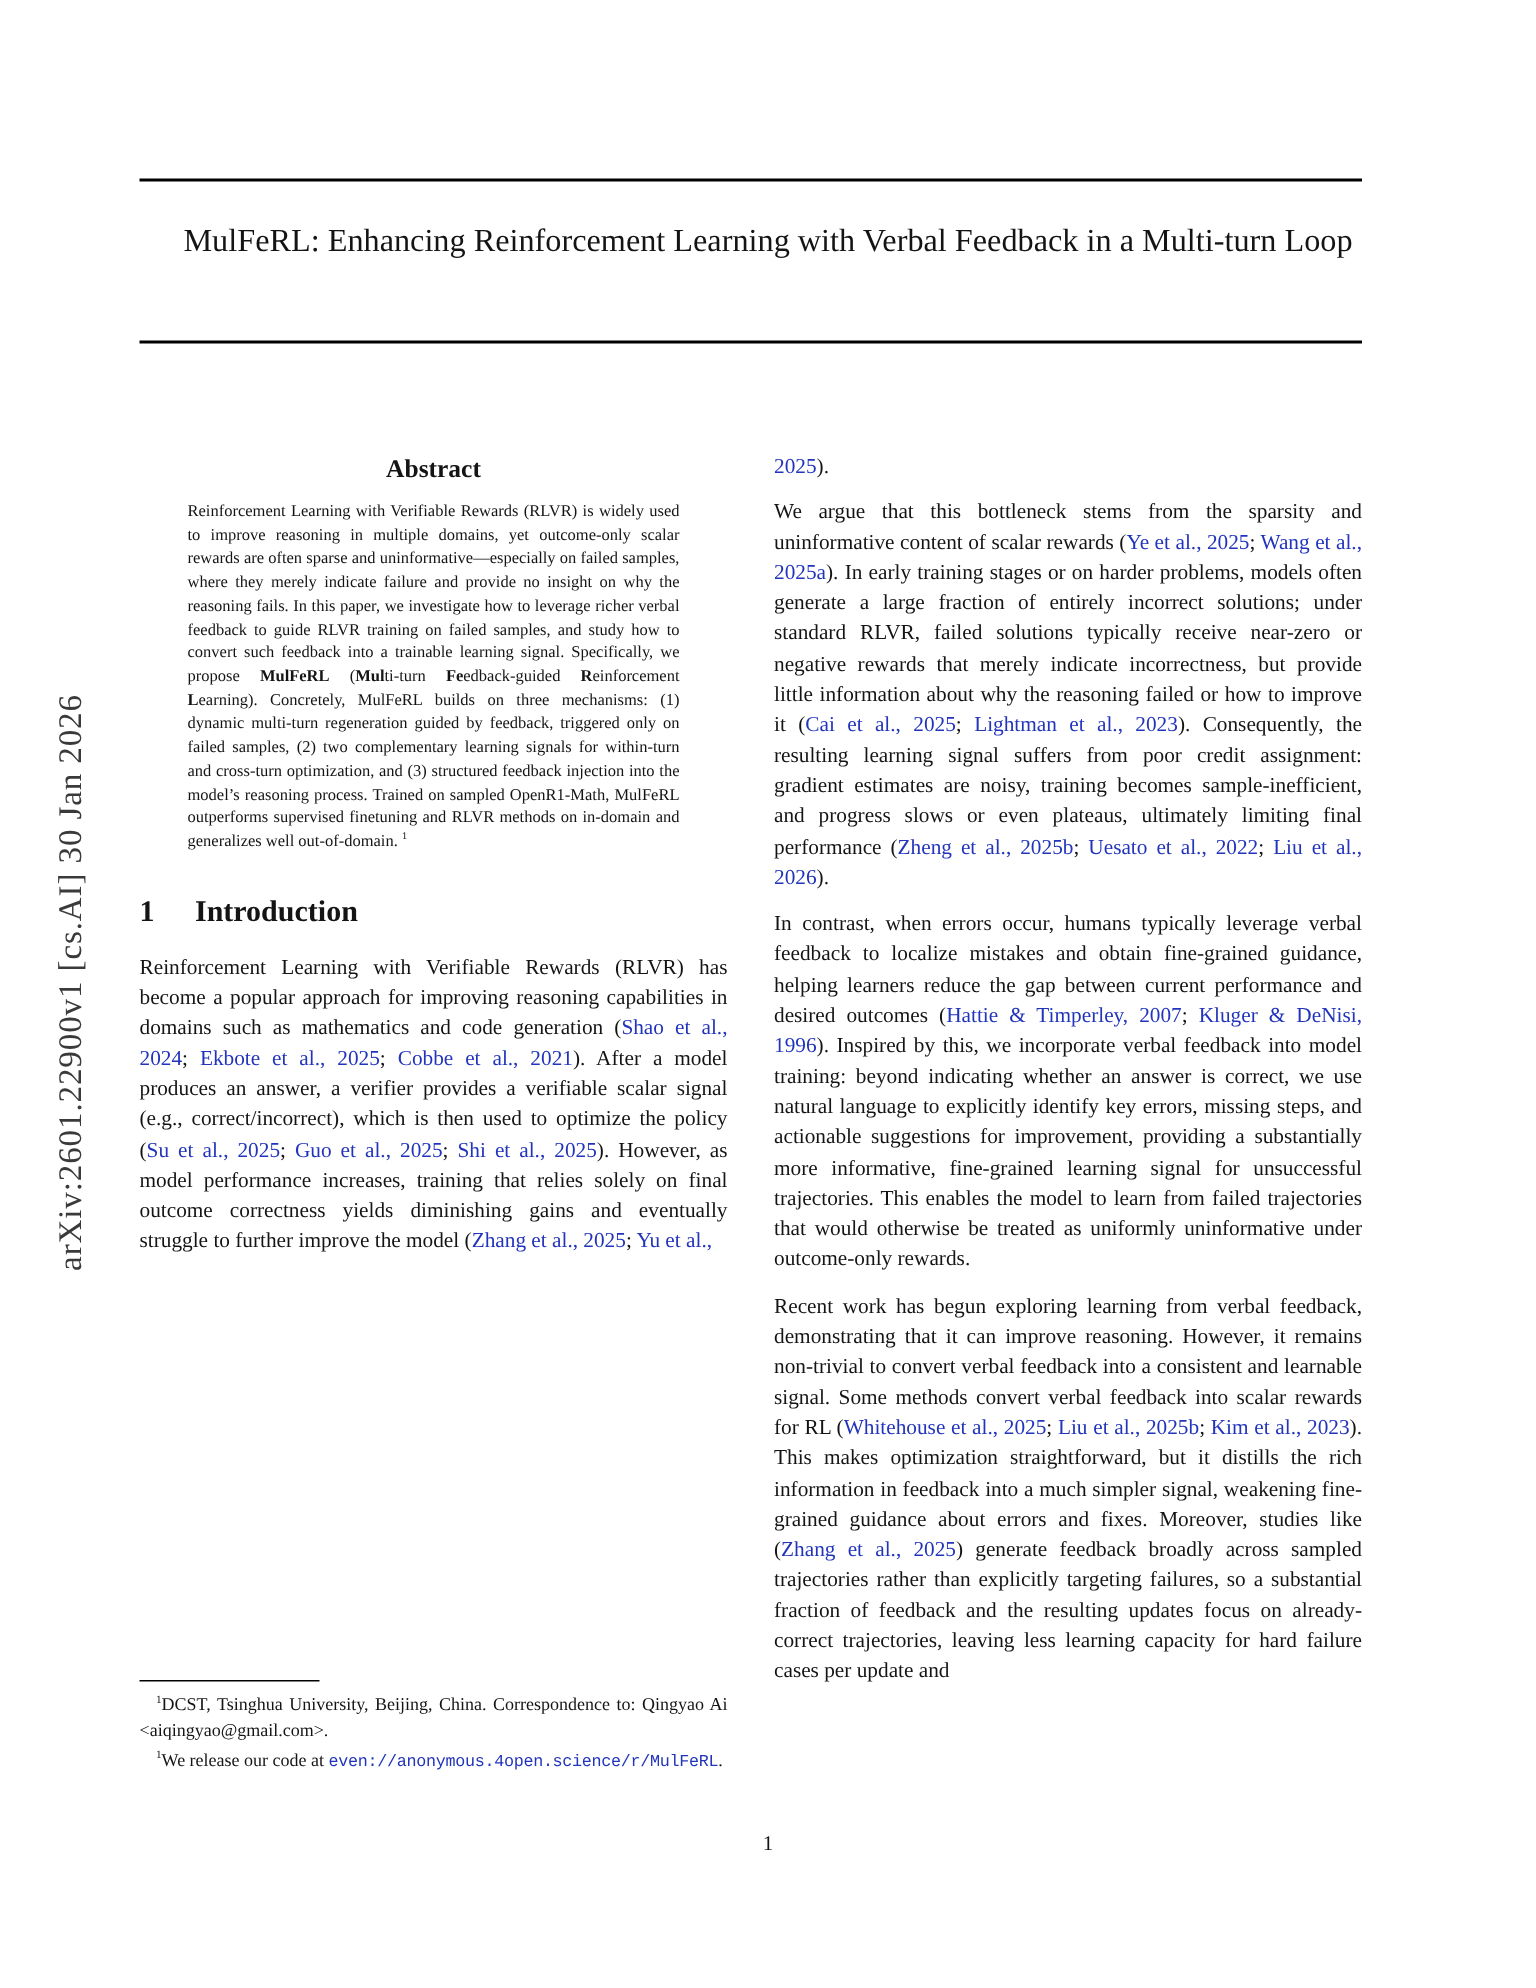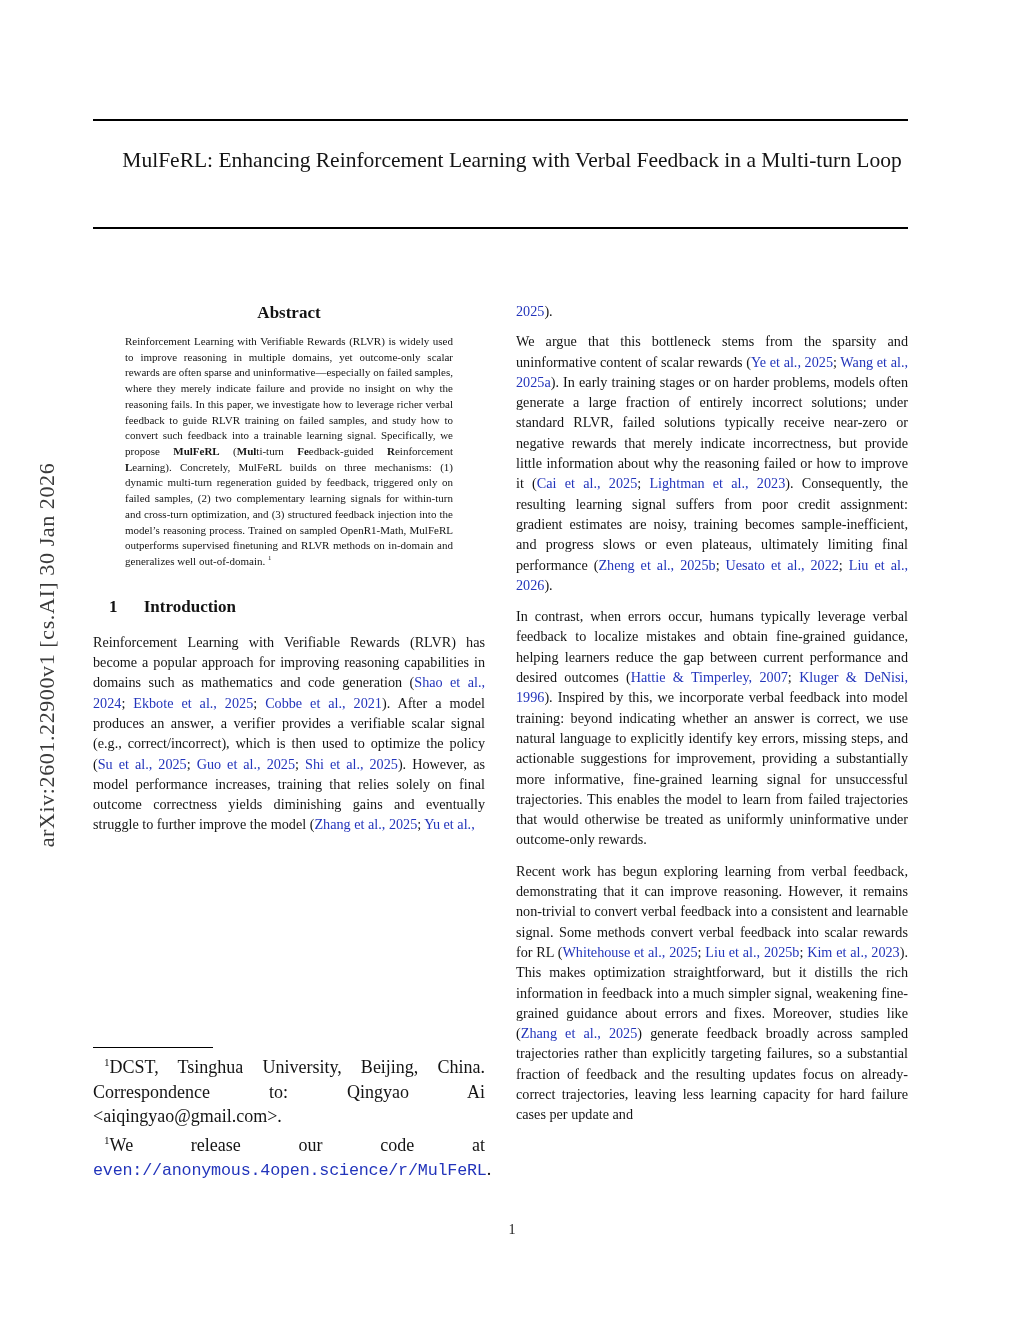--- a/index.html
+++ b/index.html
@@ -35,28 +35,28 @@
   .seg.monolink { color: var(--link); }
 
   .columns {
     position: absolute; top: 301px; left: 93px; width: 815px; height: 886px;
     display: flex; gap: 31px;
   }
   .col { width: 392px; }
   .col-left { position: relative; height: 100%; }
   .abstract-head { text-align: center; font-size: 17px; font-weight: 700; margin: 2px 0 11px; }
   .abstract-body { margin: 0 32px; text-align: justify; font-size: 11px; line-height: 1.43; }
-  .section-head { margin: 27px 16px 15px; font-size: 17px; font-weight: 700; }
+  .section-head { margin: 27px 0 15px; font-size: 20px; font-weight: 700; }
   .sec-num { margin-right: 22px; }
   .para { font-size: 14.2px; line-height: 1.43; text-align: justify; margin: 0 0 11px; }
   .col-right .para:first-child { margin-bottom: 10px; }
 
   .footnotes {
     position: absolute; left: 0; bottom: 0; width: 100%;
-    font-size: 18px; line-height: 1.36;
+    font-size: 12px; line-height: 1.36;
   }
   .fn-rule { width: 120px; height: 1px; background: #000; margin-bottom: 7px; }
   .fn { margin: 0 0 4px; text-align: justify; }
   .fn-indent { text-indent: 11px; }
   .fn-preprint { margin: 12px 0 9px; text-indent: 0; }
 
   .page-number { position: absolute; top: 1222px; left: 0; width: 100%; text-align: center; font-size: 14px; }
 
   .watermark {
     position: absolute; top: 655px; left: 47px;

